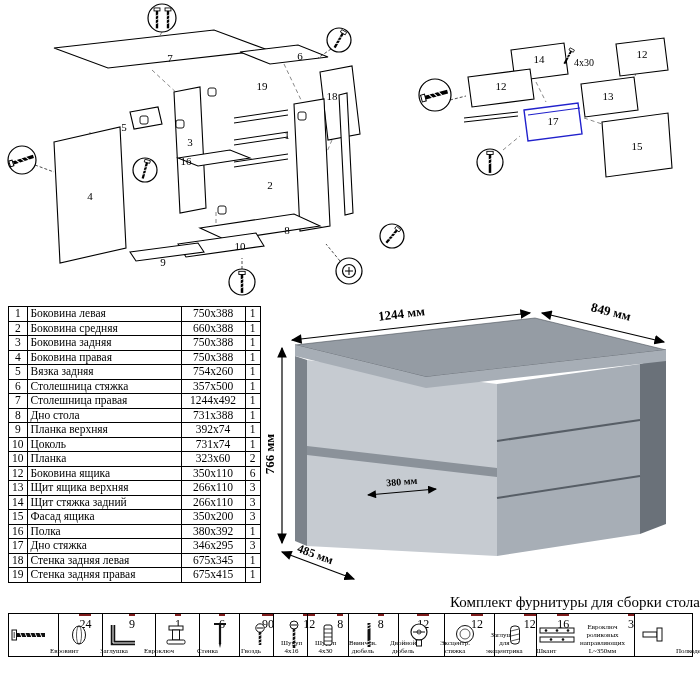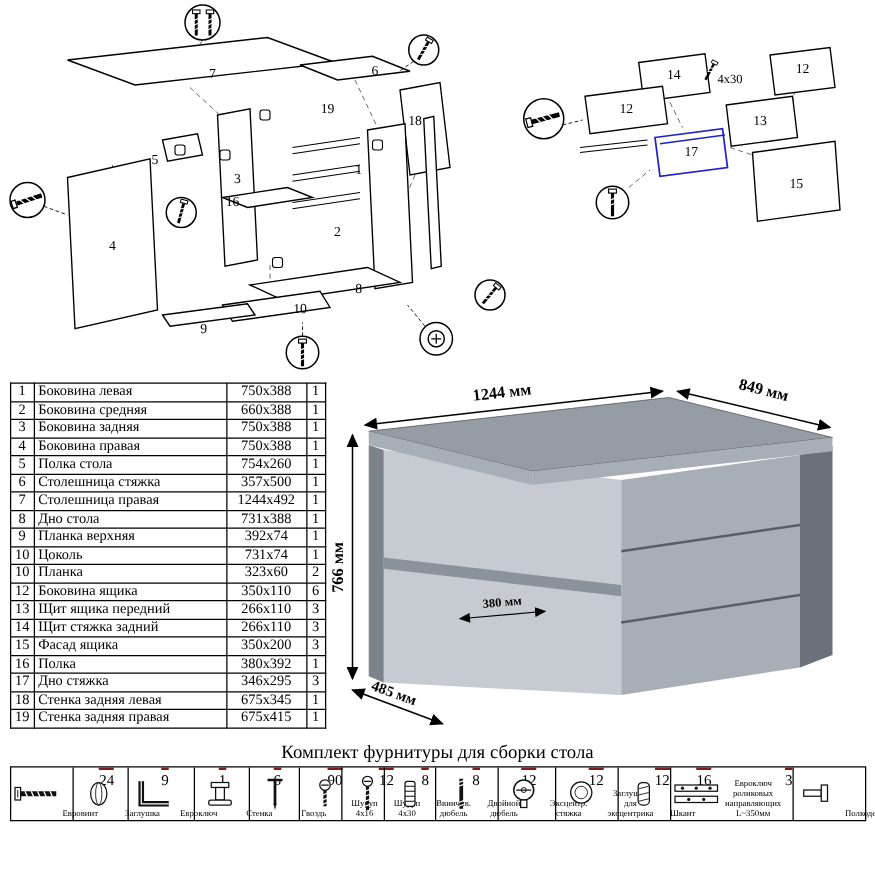--- a/index.html
+++ b/index.html
@@ -9,21 +9,21 @@
   .dgm-left{position:absolute;left:2px;top:0;width:404px;height:300px}
   .dgm-right{position:absolute;left:406px;top:22px;width:292px;height:196px}
   .render{position:absolute;left:262px;top:296px;width:436px;height:296px}
   .parts{position:absolute;left:8px;top:306px;border-collapse:collapse;background:#fff}
   .parts td{border:1px solid #000;font-size:11.5px;line-height:13.5px;height:13.5px;padding:0 3px;white-space:nowrap}
   .c-num{width:18px;text-align:center;padding:0 1px}
   .c-name{width:154px}
   .c-size{width:64px;text-align:center}
   .c-qty{width:15px;text-align:center;padding:0 1px}
   .parts tr:nth-child(11) .c-name{}
-  .hw-title{position:absolute;left:0;top:594px;width:100%;text-align:center;font-size:15px}
+  .hw-title{position:absolute;left:0;top:594px;width:100%;text-align:right;font-size:15px}
   .hw{position:absolute;left:8px;top:613px;display:grid;background:#fff;
       grid-template-columns:50px 44px 53px 44px 40px 34px 34px 41px 50px 46px 50px 42px 98px 57px;
       border:1px solid #000}
   .hw-col{border-right:1px solid #000;display:flex;flex-direction:row}
   .hw-col:last-child{border-right:none}
   .hw-icon{height:42px;display:flex;align-items:center;justify-content:center}
   .hw-icon svg{width:40px;height:34px}
   .hw-label{flex:1;min-height:20px;font-size:7px;line-height:1.15;text-align:center;padding:0 1px 1px;
             display:flex;align-items:flex-end;justify-content:center}
   .hw-qty{border-top:2px solid #7f1d1d;font-size:12px;text-align:center;height:16px;line-height:16px}
@@ -241,21 +241,21 @@
 
         <tr>
           <td class="c-num">4</td>
           <td class="c-name">Боковина правая</td>
           <td class="c-size">750x388</td>
           <td class="c-qty">1</td>
         </tr>
 
         <tr>
           <td class="c-num">5</td>
-          <td class="c-name">Полка стола</td>
+          <td class="c-name">Вязка задняя</td>
           <td class="c-size">754x260</td>
           <td class="c-qty">1</td>
         </tr>
 
         <tr>
           <td class="c-num">6</td>
           <td class="c-name">Столешница стяжка</td>
           <td class="c-size">357x500</td>
           <td class="c-qty">1</td>
         </tr>
@@ -297,21 +297,21 @@
 
         <tr>
           <td class="c-num">12</td>
           <td class="c-name">Боковина ящика</td>
           <td class="c-size">350x110</td>
           <td class="c-qty">6</td>
         </tr>
 
         <tr>
           <td class="c-num">13</td>
-          <td class="c-name">Щит ящика передний</td>
+          <td class="c-name">Щит ящика верхняя</td>
           <td class="c-size">266x110</td>
           <td class="c-qty">3</td>
         </tr>
 
         <tr>
           <td class="c-num">14</td>
           <td class="c-name">Щит стяжка задний</td>
           <td class="c-size">266x110</td>
           <td class="c-qty">3</td>
         </tr>

